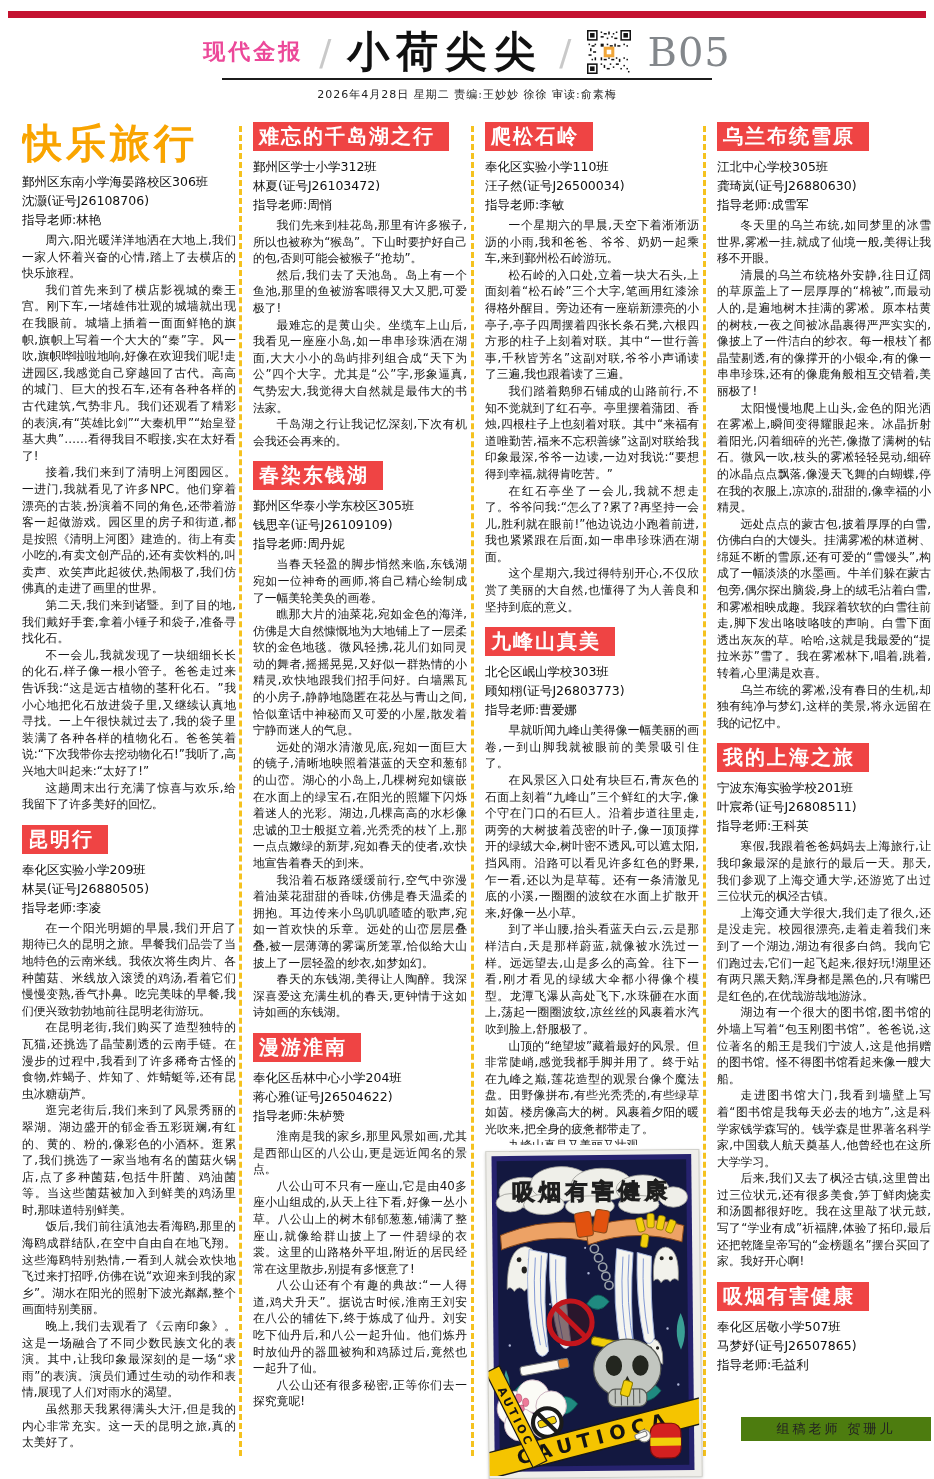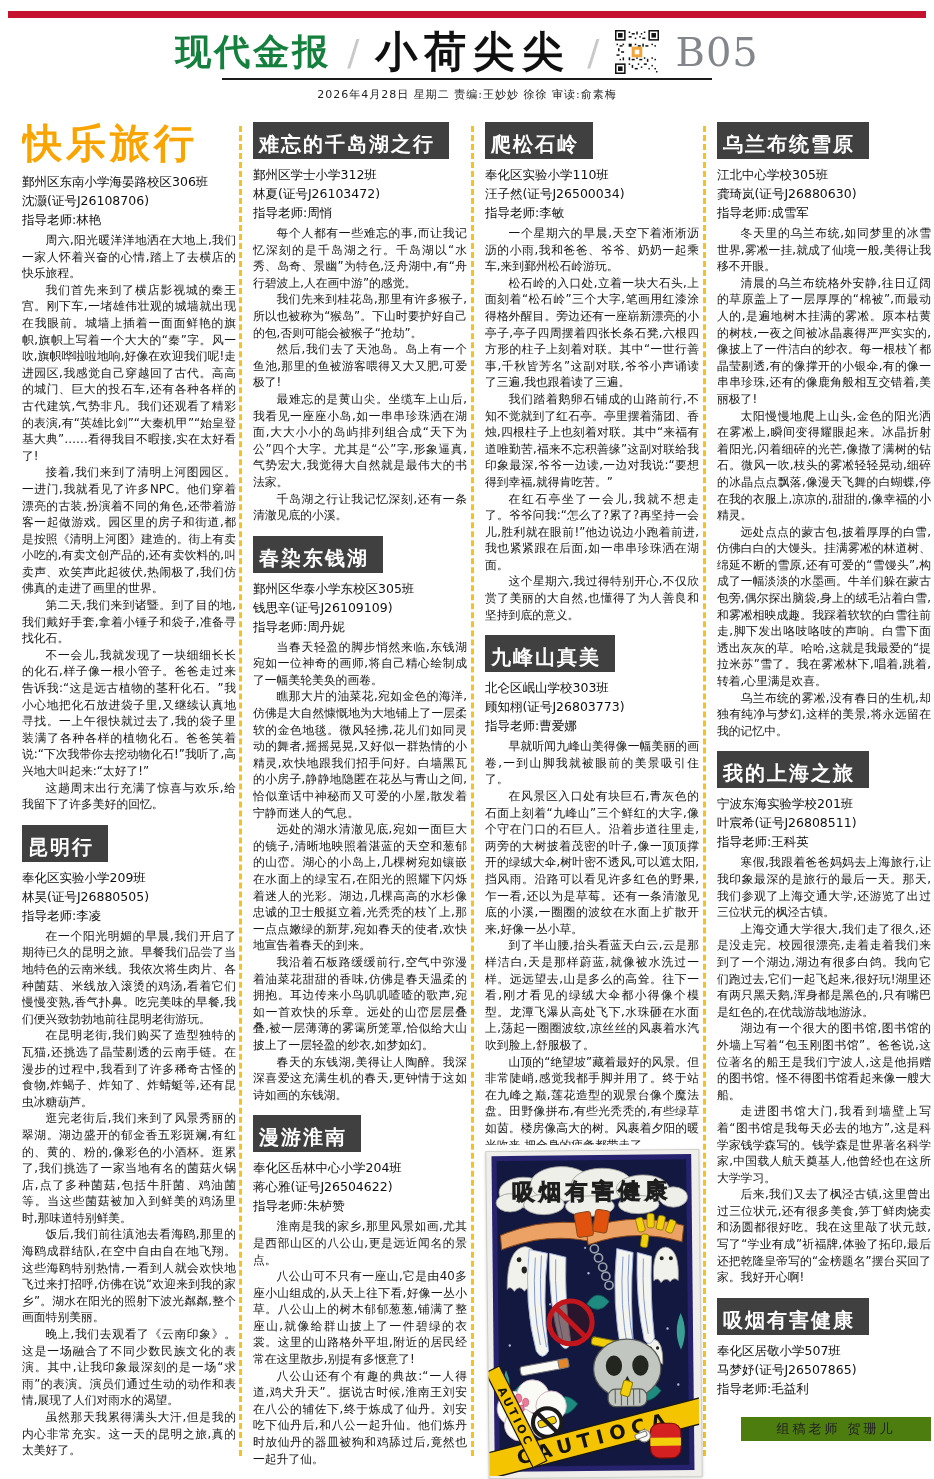--- a/index.html
+++ b/index.html
@@ -1,37 +1,37 @@
 <!DOCTYPE html>
 <html><head>
 <meta charset="utf-8">
 <style>
   html,body{margin:0;padding:0;background:#9a9a9a;}
   .page{position:relative;width:934px;height:1479px;margin:0 auto;background:#ffffff;
         overflow:hidden;font-family:"DejaVu Sans",sans-serif;}
   .redbar{position:absolute;left:8px;right:8px;top:11px;height:7px;background:#c41230;}
   .masthead{position:absolute;left:0;right:0;top:24px;display:flex;justify-content:center;
             align-items:center;gap:16px;}
-  .paper-name{font-size:36px;font-weight:bold;color:#15803d;letter-spacing:3px;}
+  .paper-name{font-size:22px;font-weight:bold;color:#ec4899;letter-spacing:3px;}
   .slash{font-size:36px;color:#c9c9c9;font-weight:normal;}
   .section-name{font-size:42px;font-weight:bold;color:#101010;letter-spacing:7px;}
   .qr{width:44px;height:44px;display:block;}
   .page-no{font-size:40px;color:#83878b;font-family:"DejaVu Serif",serif;letter-spacing:1px;}
   .rule{position:absolute;left:222px;top:78px;width:490px;height:2px;background:#1c1c1c;}
   .dateline{position:absolute;left:0;right:0;top:87px;text-align:center;font-size:11px;
             color:#222;letter-spacing:1px;}
   .col{position:absolute;top:122px;width:214px;overflow:hidden;}
   .col1{left:22px;height:1345px;}
   .col2{left:253px;height:1345px;}
   .col3{left:485px;height:1023px;}
   .col4{left:717px;height:1285px;}
   .sep{position:absolute;top:126px;height:1330px;width:0;border-left:3px dashed #f5c21f;}
   .sep1{left:239px;} .sep2{left:471px;} .sep3{left:703px;}
   .big-title{margin:0 0 8px;font-size:40px;font-weight:900;color:#f9a400;letter-spacing:4px;line-height:1.05;}
-  .bar-title{display:inline-block;margin:12px 0 6px;padding:10px 14px 3px 6px;background:#404040;
+  .bar-title{display:inline-block;margin:12px 0 6px;padding:2px 14px 3px 6px;background:#ef4444;
              color:#fff;font-size:20px;font-weight:bold;letter-spacing:2px;line-height:1.2;}
   .bar-title.first{margin-top:0;}
   .meta{font-size:12.5px;line-height:19px;color:#101010;font-weight:500;}
   .body{margin-top:3px;}
   .para{margin:0;text-indent:2em;font-size:11.8px;line-height:16.6px;text-align:justify;
         color:#161616;font-weight:500;}
   .poster{position:absolute;left:487px;top:1150px;width:212px;height:326px;background:#efeeea;
           border:1px solid #cfcfc9;transform:rotate(-0.6deg);box-shadow:0 1px 3px rgba(0,0,0,.2);}
   .poster svg{display:block;width:210px;height:324px;}
   .footer-credit{position:absolute;left:741px;top:1417px;width:190px;height:24px;background:#4d7c0f;
@@ -153,25 +153,24 @@
     </article>
   </div>
 
   <div class="col col2">
     <article>
       <h2 class="bar-title first">难忘的千岛湖之行</h2>
       <div class="meta">鄞州区学士小学312班</div>
       <div class="meta">林夏(证号J26103472)</div>
       <div class="meta">指导老师:周悄</div>
       <div class="body">
-          <p class="para">每个人都有一些难忘的事,而让我记忆深刻的是千岛湖之行。千岛湖以“水秀、岛奇、景幽”为特色,泛舟湖中,有“舟行碧波上,人在画中游”的感觉。</p>
           <p class="para">我们先来到桂花岛,那里有许多猴子,所以也被称为“猴岛”。下山时要护好自己的包,否则可能会被猴子“抢劫”。</p>
           <p class="para">然后,我们去了天池岛。岛上有一个鱼池,那里的鱼被游客喂得又大又肥,可爱极了!</p>
           <p class="para">最难忘的是黄山尖。坐缆车上山后,我看见一座座小岛,如一串串珍珠洒在湖面,大大小小的岛屿排列组合成“天下为公”四个大字。尤其是“公”字,形象逼真,气势宏大,我觉得大自然就是最伟大的书法家。</p>
-          <p class="para">千岛湖之行让我记忆深刻,还有一条清澈见底的小溪。</p>
+          <p class="para">千岛湖之行让我记忆深刻,下次有机会我还会再来的。</p>
         </div>
     </article>
     <article>
       <h2 class="bar-title">春染东钱湖</h2>
       <div class="meta">鄞州区华泰小学东校区305班</div>
       <div class="meta">钱思辛(证号J26109109)</div>
       <div class="meta">指导老师:周丹妮</div>
       <div class="body">
           <p class="para">当春天轻盈的脚步悄然来临,东钱湖宛如一位神奇的画师,将自己精心绘制成了一幅美轮美奂的画卷。</p>
           <p class="para">瞧那大片的油菜花,宛如金色的海洋,仿佛是大自然慷慨地为大地铺上了一层柔软的金色地毯。微风轻拂,花儿们如同灵动的舞者,摇摇晃晃,又好似一群热情的小精灵,欢快地跟我们招手问好。白墙黑瓦的小房子,静静地隐匿在花丛与青山之间,恰似童话中神秘而又可爱的小屋,散发着宁静而迷人的气息。</p>

